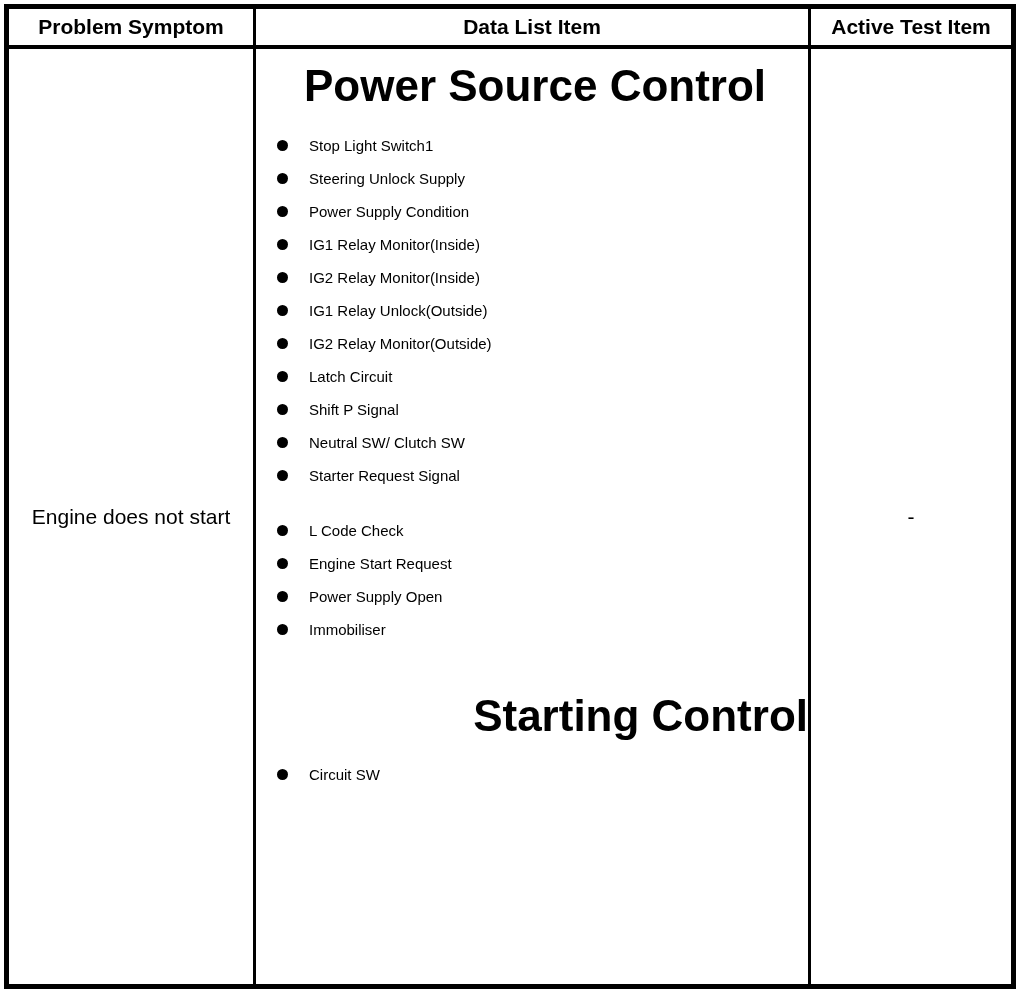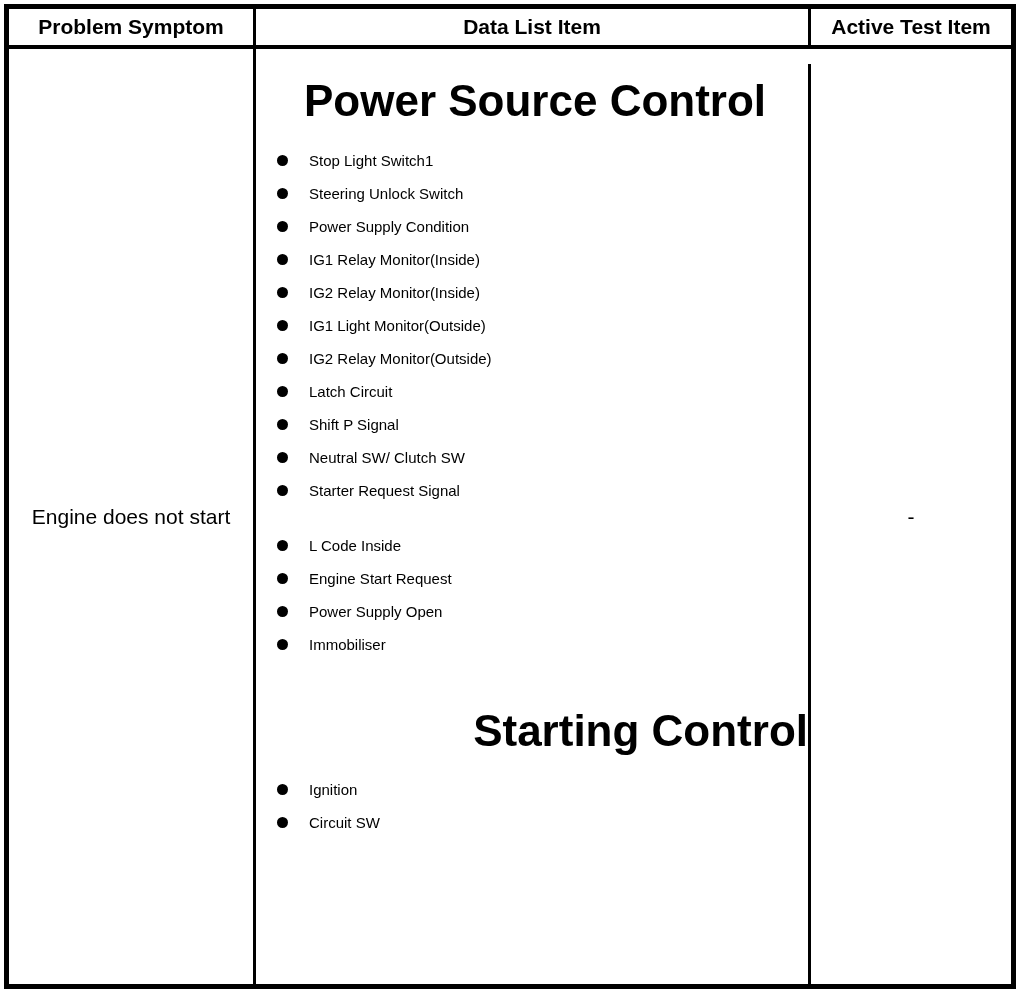--- a/index.html
+++ b/index.html
@@ -32,21 +32,21 @@
 
   .symptom-cell {
     display: flex; align-items: center; justify-content: center;
     font-size: 21px; white-space: nowrap;
   }
   .active-cell {
     display: flex; align-items: center; justify-content: center;
     font-size: 21px;
   }
 
-  .datalist-cell { position: relative; margin-top: 15px; }
+  .datalist-cell { position: relative; }
 
   .section h2 {
     font-size: 44px; font-weight: bold; line-height: 47px;
     margin-left: 48px; white-space: nowrap;
   }
   .sec-power h2    { margin-top: 13px; }
   .sec-smart h2    { margin-top: 44px; }
   .sec-starting h2 { margin-top: 46px; text-align: right; }
 
   .section ul { list-style: none; }
@@ -86,37 +86,37 @@
 
       <section class="section sec-power">
         <h2>Power Source Control</h2>
         <ul>
             <li>
               <span class="bullet"></span>
               <span>Stop Light Switch1</span>
             </li>
             <li>
               <span class="bullet"></span>
-              <span>Steering Unlock Switch</span>
+              <span>Steering Unlock Supply</span>
             </li>
             <li>
               <span class="bullet"></span>
               <span>Power Supply Condition</span>
             </li>
             <li>
               <span class="bullet"></span>
               <span>IG1 Relay Monitor(Inside)</span>
             </li>
             <li>
               <span class="bullet"></span>
               <span>IG2 Relay Monitor(Inside)</span>
             </li>
             <li>
               <span class="bullet"></span>
-              <span>IG1 Light Monitor(Outside)</span>
+              <span>IG1 Relay Unlock(Outside)</span>
             </li>
             <li>
               <span class="bullet"></span>
               <span>IG2 Relay Monitor(Outside)</span>
             </li>
             <li>
               <span class="bullet"></span>
               <span>Latch Circuit</span>
             </li>
             <li>
@@ -131,21 +131,21 @@
               <span class="bullet"></span>
               <span>Starter Request Signal</span>
             </li>
           </ul>
       </section>
 
       <section class="section sec-smart">
         <ul>
             <li>
               <span class="bullet"></span>
-              <span>L Code Inside</span>
+              <span>L Code Check</span>
             </li>
             <li>
               <span class="bullet"></span>
               <span>Engine Start Request</span>
             </li>
             <li>
               <span class="bullet"></span>
               <span>Power Supply Open</span>
             </li>
             <li>
@@ -153,24 +153,20 @@
               <span>Immobiliser</span>
             </li>
           </ul>
       </section>
 
       <section class="section sec-starting">
         <h2>Starting Control</h2>
         <ul>
             <li>
               <span class="bullet"></span>
-              <span>Ignition</span>
-            </li>
-            <li>
-              <span class="bullet"></span>
               <span>Circuit SW</span>
             </li>
           </ul>
       </section>
 
     </div>
 
     <div class="cell active-cell">
       <span>-</span>
     </div>

